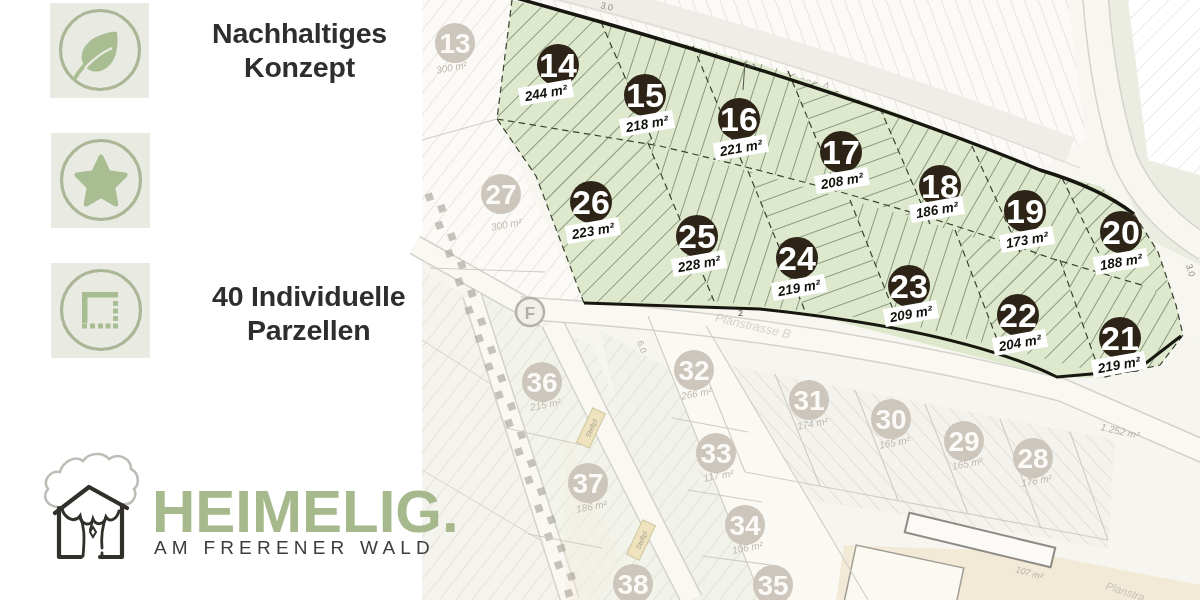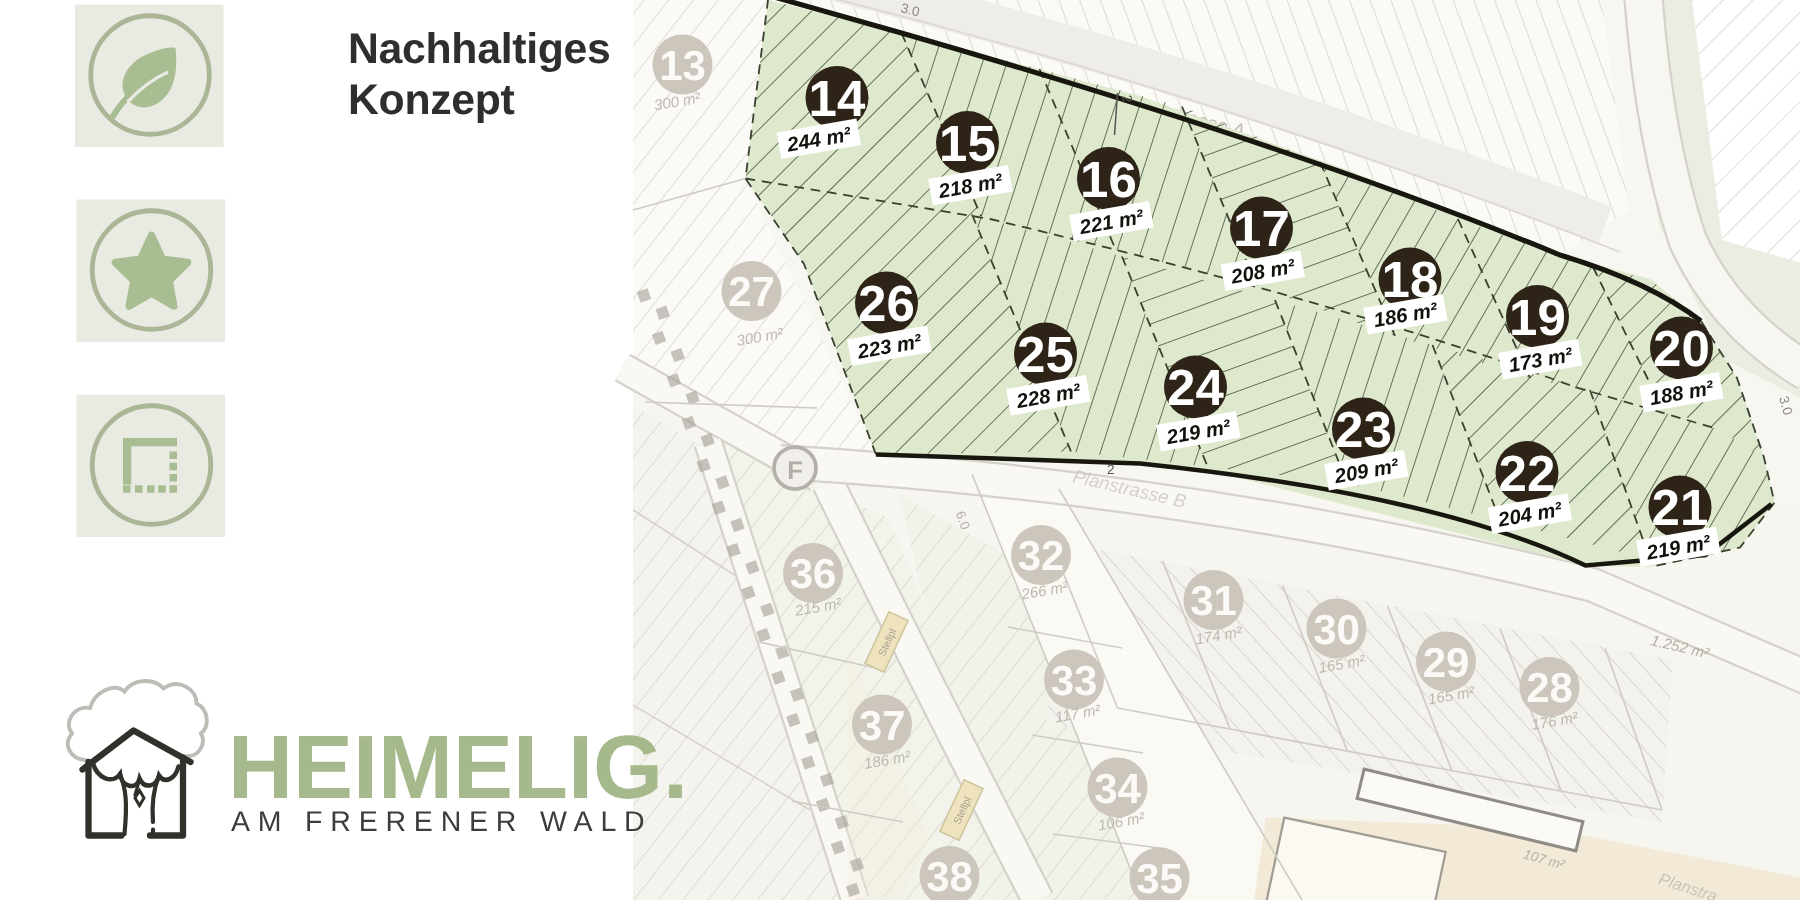--- a/index.html
+++ b/index.html
@@ -1,17 +1,17 @@
 <!DOCTYPE html>
 <html><head><meta charset="utf-8"><style>
 html,body{margin:0;padding:0;}
 body{width:1200px;height:600px;overflow:hidden;background:#ffffff;font-family:"Liberation Sans",sans-serif;}
 .stage{position:relative;width:1200px;height:600px;}
 .tile{position:absolute;width:99px;height:95px;background:#e9eae1;}
-.hd{position:absolute;left:232px;font-weight:bold;color:#2e2e2e;font-size:28.5px;line-height:34px;letter-spacing:-0.2px;}
+.hd{position:absolute;left:212px;font-weight:bold;color:#2e2e2e;font-size:28.5px;line-height:34px;letter-spacing:-0.2px;text-align:center;}
 </style></head><body>
 <div class="stage">
 <svg width="1200" height="600" viewBox="0 0 1200 600" style="position:absolute;left:0;top:0">
 <defs>
 <pattern id="hg45" width="15.5" height="15.5" patternUnits="userSpaceOnUse" patternTransform="rotate(45)">
           <line x1="0" y1="-6" x2="0" y2="22" stroke="#54644c" stroke-width="1.2"></line>
         </pattern>
 <pattern id="hg72" width="15.5" height="15.5" patternUnits="userSpaceOnUse" patternTransform="rotate(18)">
           <line x1="0" y1="-6" x2="0" y2="22" stroke="#54644c" stroke-width="1.2"></line>
         </pattern>
@@ -457,20 +457,21 @@
           <rect x="98" y="323.5" width="5" height="5"></rect>
           <rect x="105.5" y="323.5" width="5" height="5"></rect>
           <rect x="113" y="323.5" width="5" height="5"></rect>
         </g>
       </g>
 </svg>
 
 <div class="hd" style="top:16px">Nachhaltiges<br>Konzept</div>
 
 
+<div class="hd" style="top:279px">40 Individuelle<br>Parzellen</div>
 <svg width="480" height="150" viewBox="0 450 480 150" style="position:absolute;left:0;top:450px">
 
 <g stroke="#bdbcb7" stroke-width="2.6" fill="none">
 <path d="M58,507 C46,506 42,496 48,489 C42,481 50,470 60,472 C63,461 76,455 83,461 C89,452 103,452 109,459 C119,452 131,459 131,469 C139,473 140,484 134,489 C138,496 132,505 124,504"></path>
 </g>
 
 <g fill="none" stroke="#32302b" stroke-width="4.2" stroke-linecap="round" stroke-linejoin="round">
 <path d="M55,513 L89,487 L127,508"></path>
 <path d="M59,508 L59,557 L81,557"></path>
 <path d="M122,505 L122,557 L100,557"></path>

